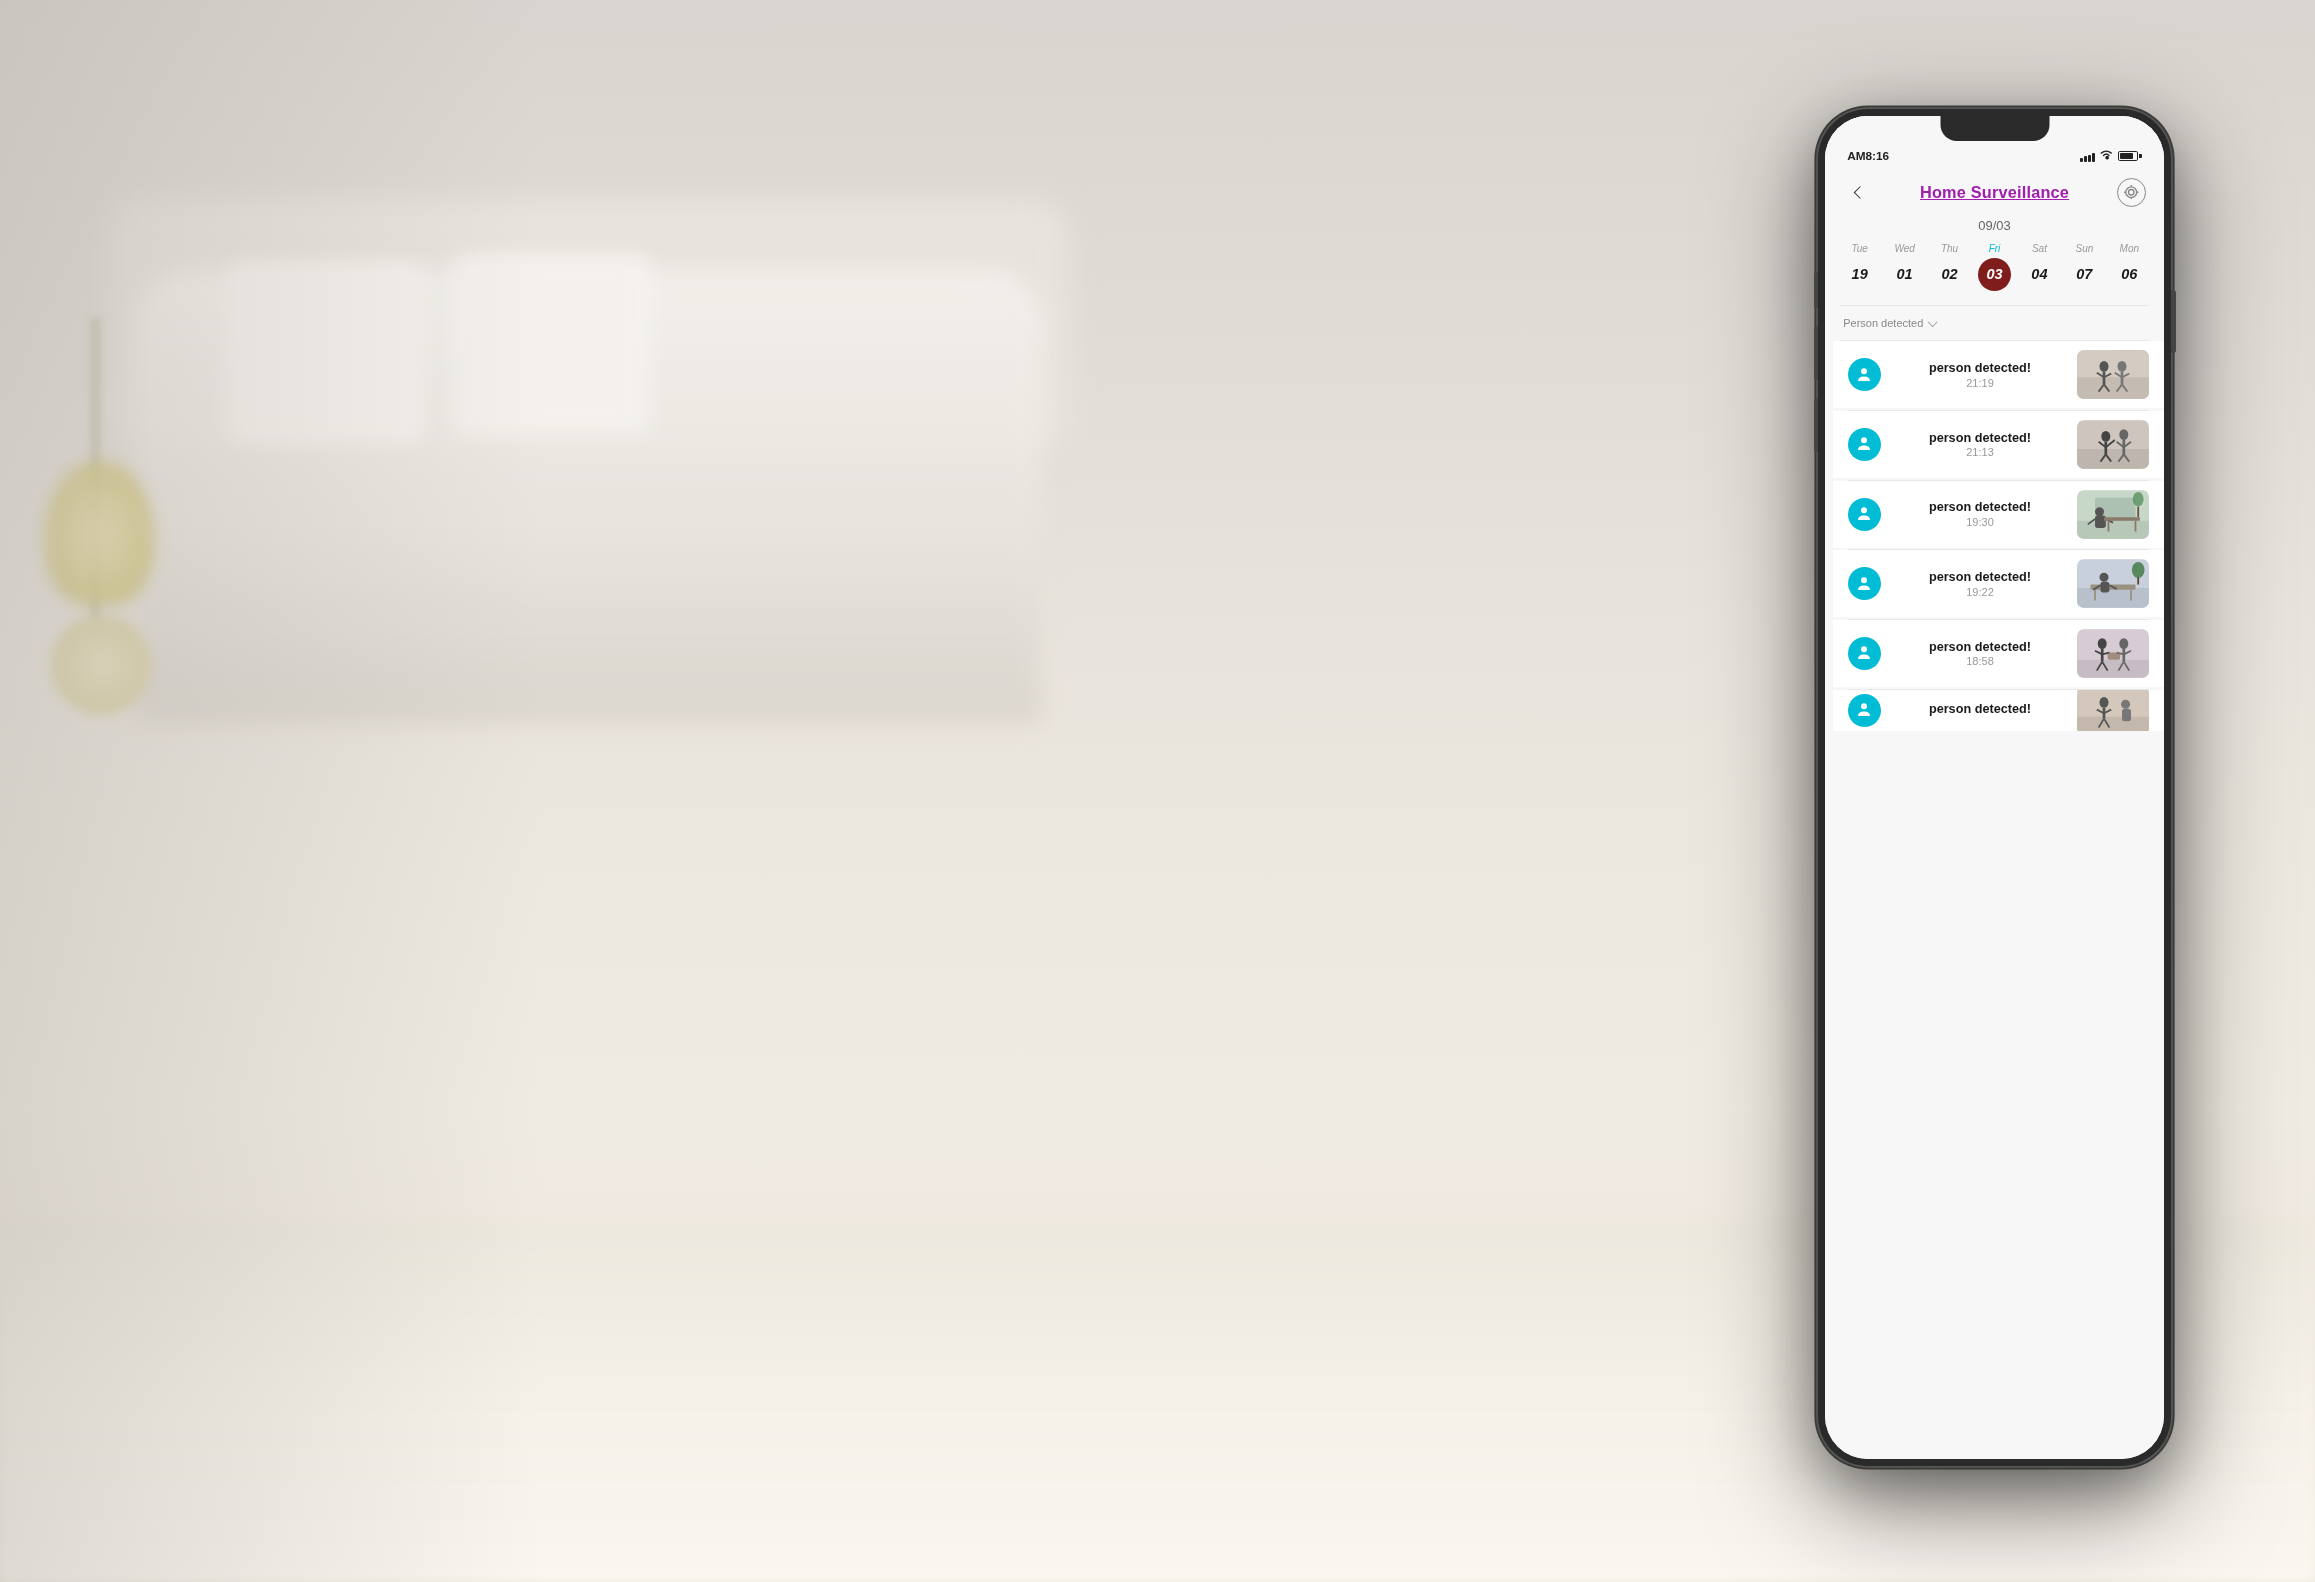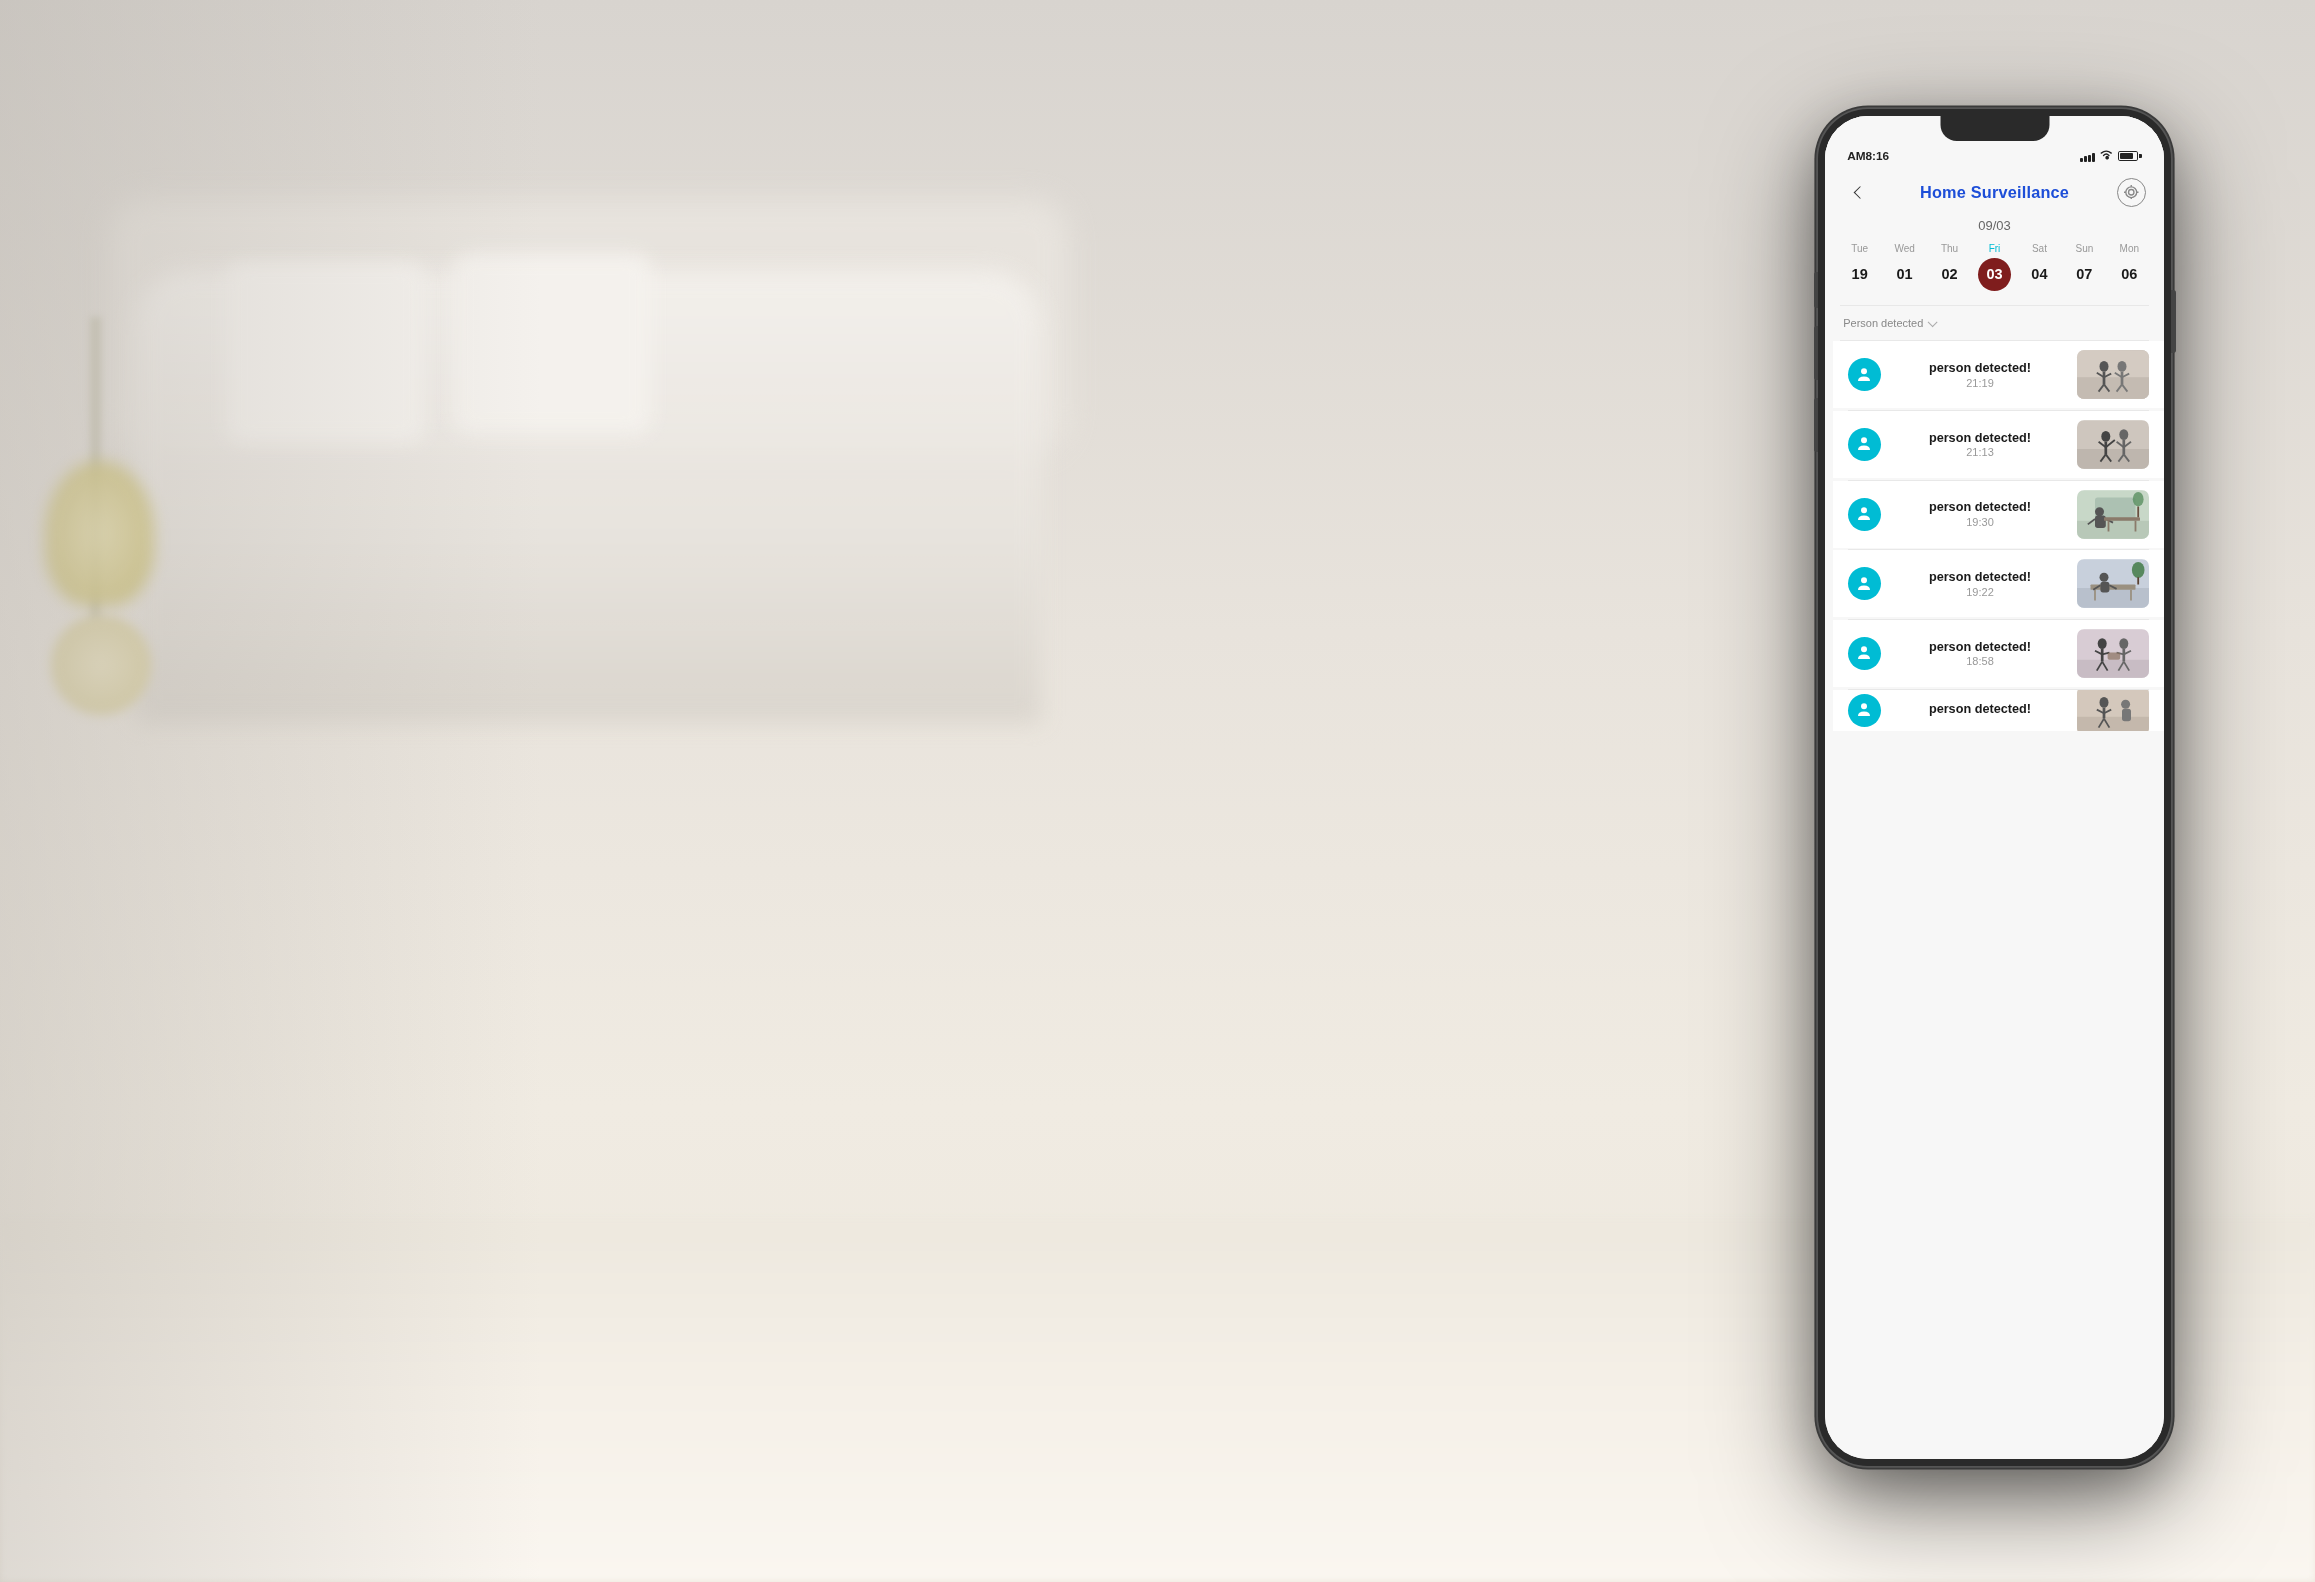--- a/index.html
+++ b/index.html
@@ -248,22 +248,23 @@
       width: 9px;
       height: 9px;
       border-left: 1.8px solid #333;
       border-bottom: 1.8px solid #333;
       transform: rotate(45deg) translate(1.8px, -1.8px);
     }
 
     .header-title {
       font-size: 16.3px;
       font-weight: 700;
-      color: #1d4ed8;
+      color: #a21caf;
       letter-spacing: 0.2px;
+      text-decoration: underline;
     }
 
     .header-settings {
       width: 29px;
       height: 29px;
       border: 1.8px solid #888;
       border-radius: 50%;
       display: flex;
       align-items: center;
       justify-content: center;
@@ -284,20 +285,21 @@
       padding: 3.6px 14.5px 14.5px;
     }
 
     .cal-day {
       display: flex;
       flex-direction: column;
       align-items: center;
       gap: 3.6px;
       width: 40px;
       cursor: pointer;
+      font-style: italic;
     }
 
     .cal-day-name {
       font-size: 10px;
       color: #999;
     }
 
     .cal-day-num {
       width: 33px;
       height: 33px;

